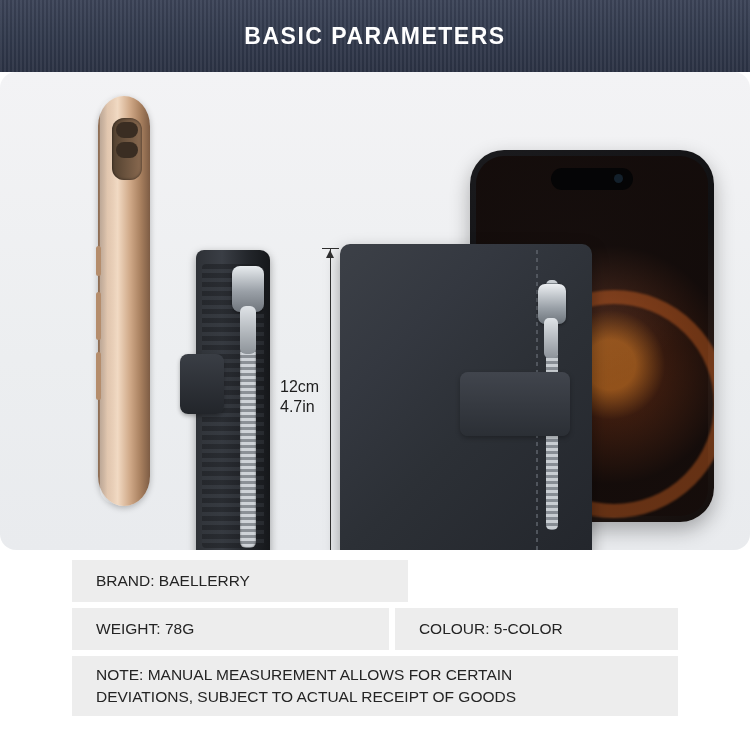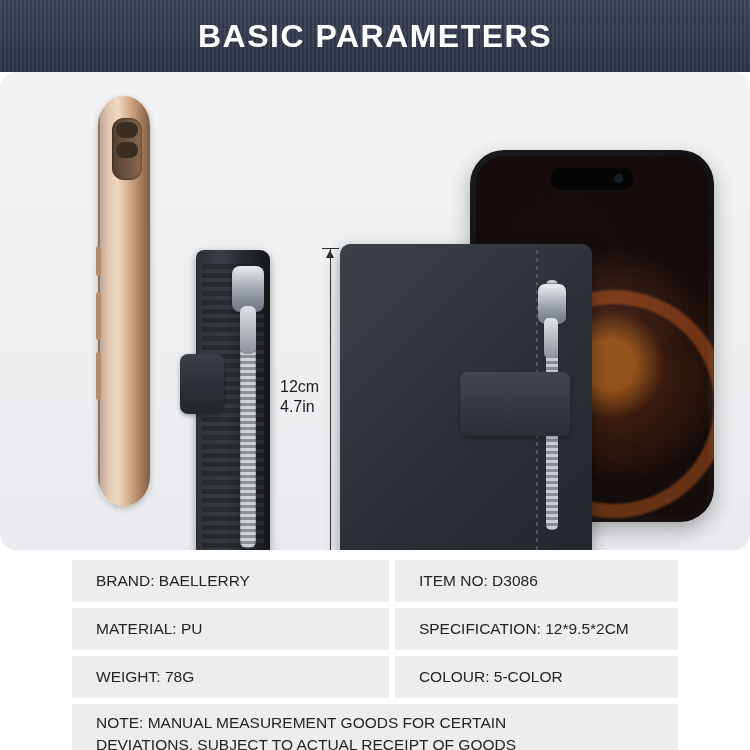--- a/index.html
+++ b/index.html
@@ -13,21 +13,21 @@
 
   
   .banner{
     position:absolute;left:0;top:0;width:750px;height:72px;
     background:
       repeating-linear-gradient(90deg, rgba(255,255,255,0.05) 0 2px, rgba(0,0,0,0.06) 2px 4px),
       linear-gradient(180deg,#3b4357 0%, #323a4d 50%, #2b3244 100%);
     display:flex;align-items:center;justify-content:center;
   }
   .banner-title{
-    color:#ffffff;font-size:32px;font-weight:bold;letter-spacing:1.5px;
+    color:#ffffff;font-size:23px;font-weight:bold;letter-spacing:1.5px;
     text-align:center;
   }
 
   
   .illus{
     position:absolute;left:0;top:72px;width:750px;height:478px;
     background:linear-gradient(180deg,#f3f3f5 0%,#eceef0 60%,#e9ebee 100%);
     overflow:hidden;
     border-radius:16px;
   }
@@ -234,35 +234,30 @@
       <div>12cm</div>
       <div>4.7in</div>
     </div>
 
   </div>
 
   <div class="spec">
 
     <div class="spec-row">
       <div class="cell left">BRAND: BAELLERRY</div>
-      <div class="cell right">ITEM NO: D3086</div>
-    </div>
-
-    <div class="spec-row">
-      <div class="cell left">MATERIAL: PU</div>
-      <div class="cell right">SPECIFICATION: 12*9.5*2CM</div>
-    </div>
+    </div>
+
 
     <div class="spec-row">
       <div class="cell left">WEIGHT: 78G</div>
       <div class="cell right">COLOUR: 5-COLOR</div>
     </div>
 
     <div class="spec-row">
       <div class="cell full">
-        <span class="note-line">NOTE: MANUAL MEASUREMENT GOODS FOR CERTAIN</span>
+        <span class="note-line">NOTE: MANUAL MEASUREMENT ALLOWS FOR CERTAIN</span>
         <span class="note-line">DEVIATIONS, SUBJECT TO ACTUAL RECEIPT OF GOODS</span>
       </div>
     </div>
 
   </div>
 
 </div>
 
 </body></html>

